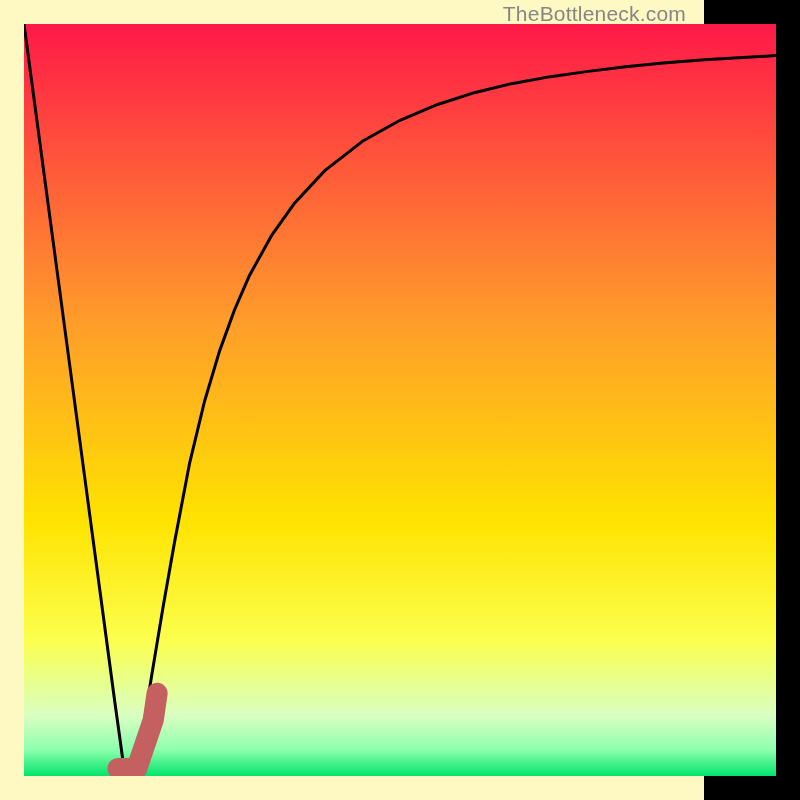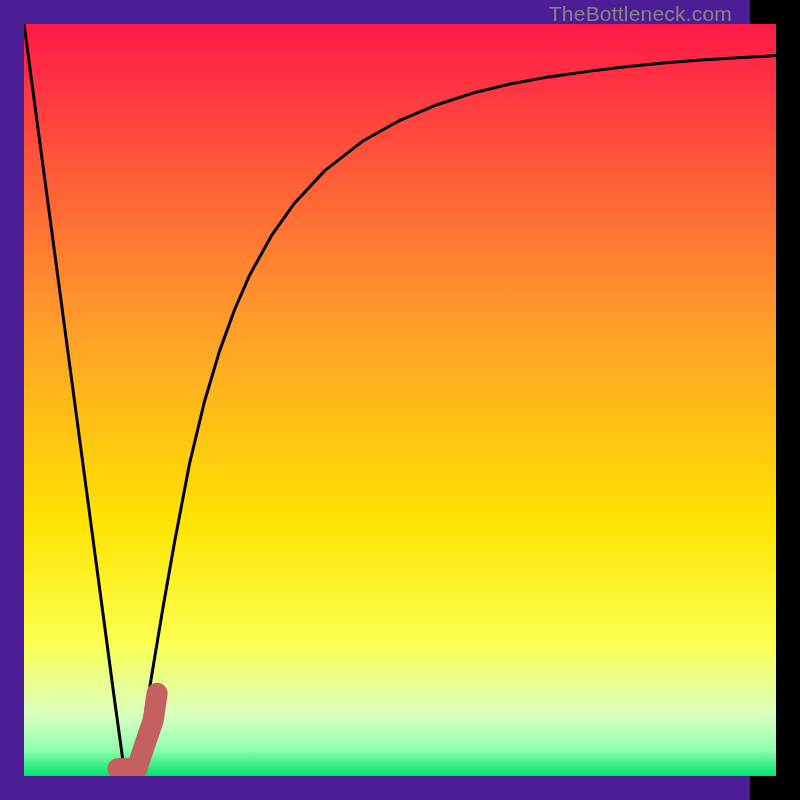--- a/index.html
+++ b/index.html
@@ -9,22 +9,21 @@
     height: 800px;
     background: #000;
     overflow: hidden;
   }
   .frame {
     position: absolute;
     left: 0;
     top: 0;
     width: 704px;
     height: 800px;
-    background: #4c1d95;
-    padding-left: 46px;
+    background: #fef9c3;
   }
   .plot {
     position: absolute;
     left: 24px;
     top: 24px;
     width: 752px;
     height: 752px;
   }
   .watermark {
     position: absolute;

